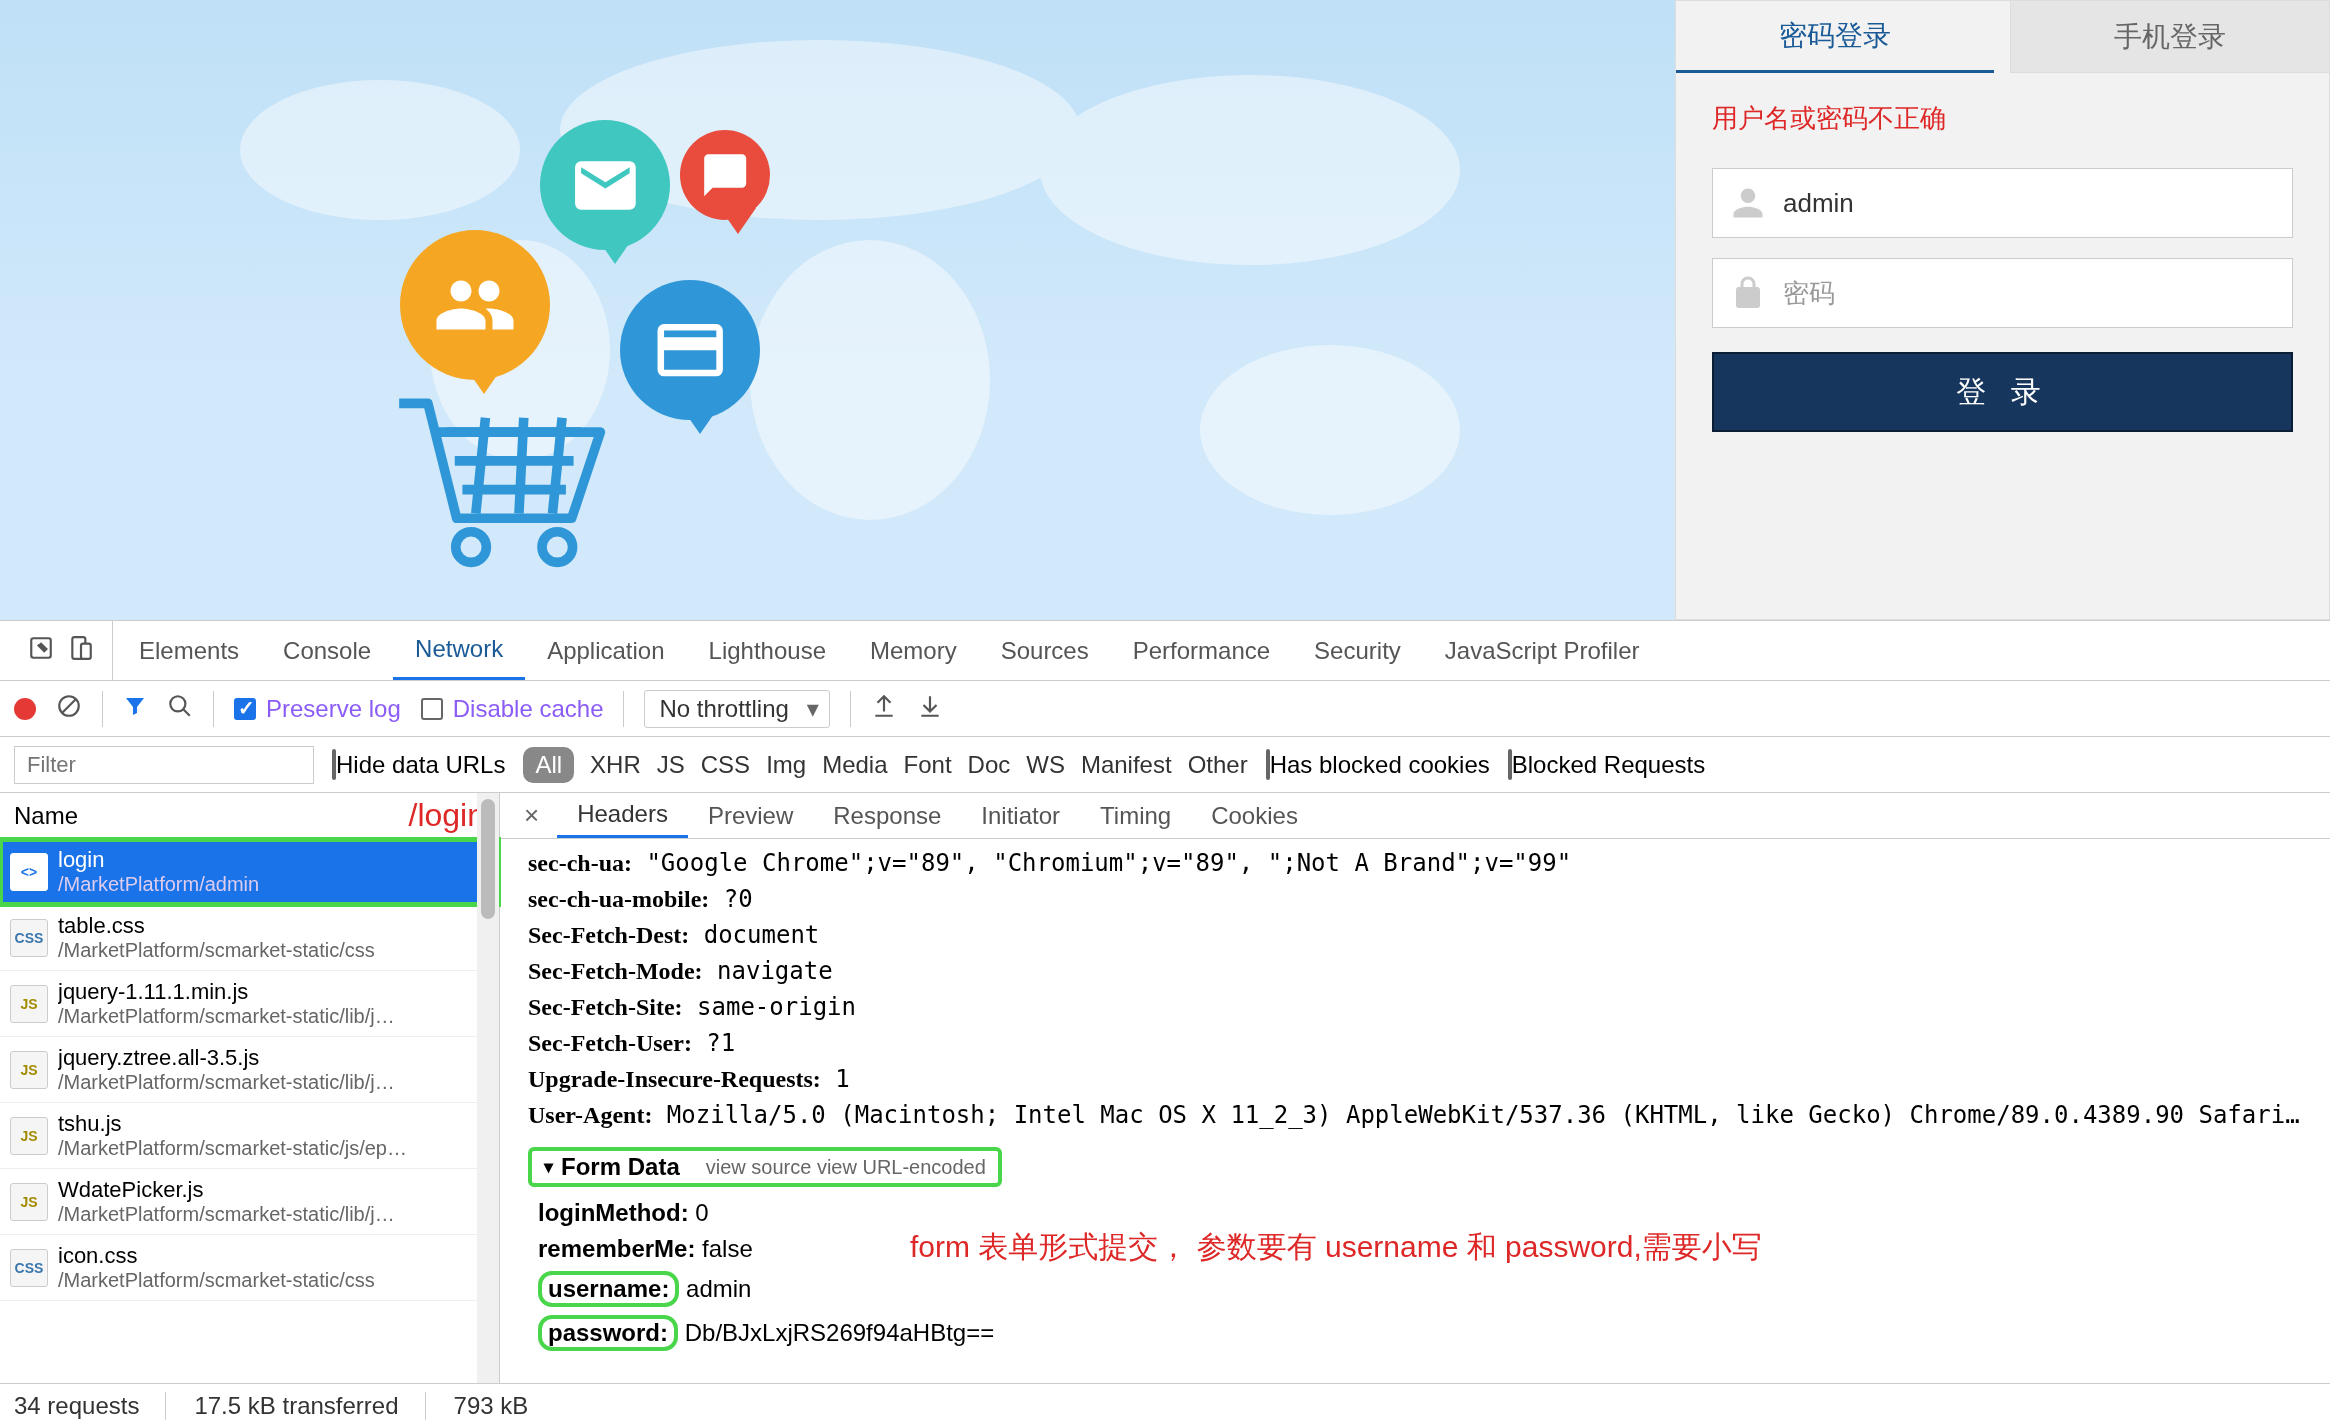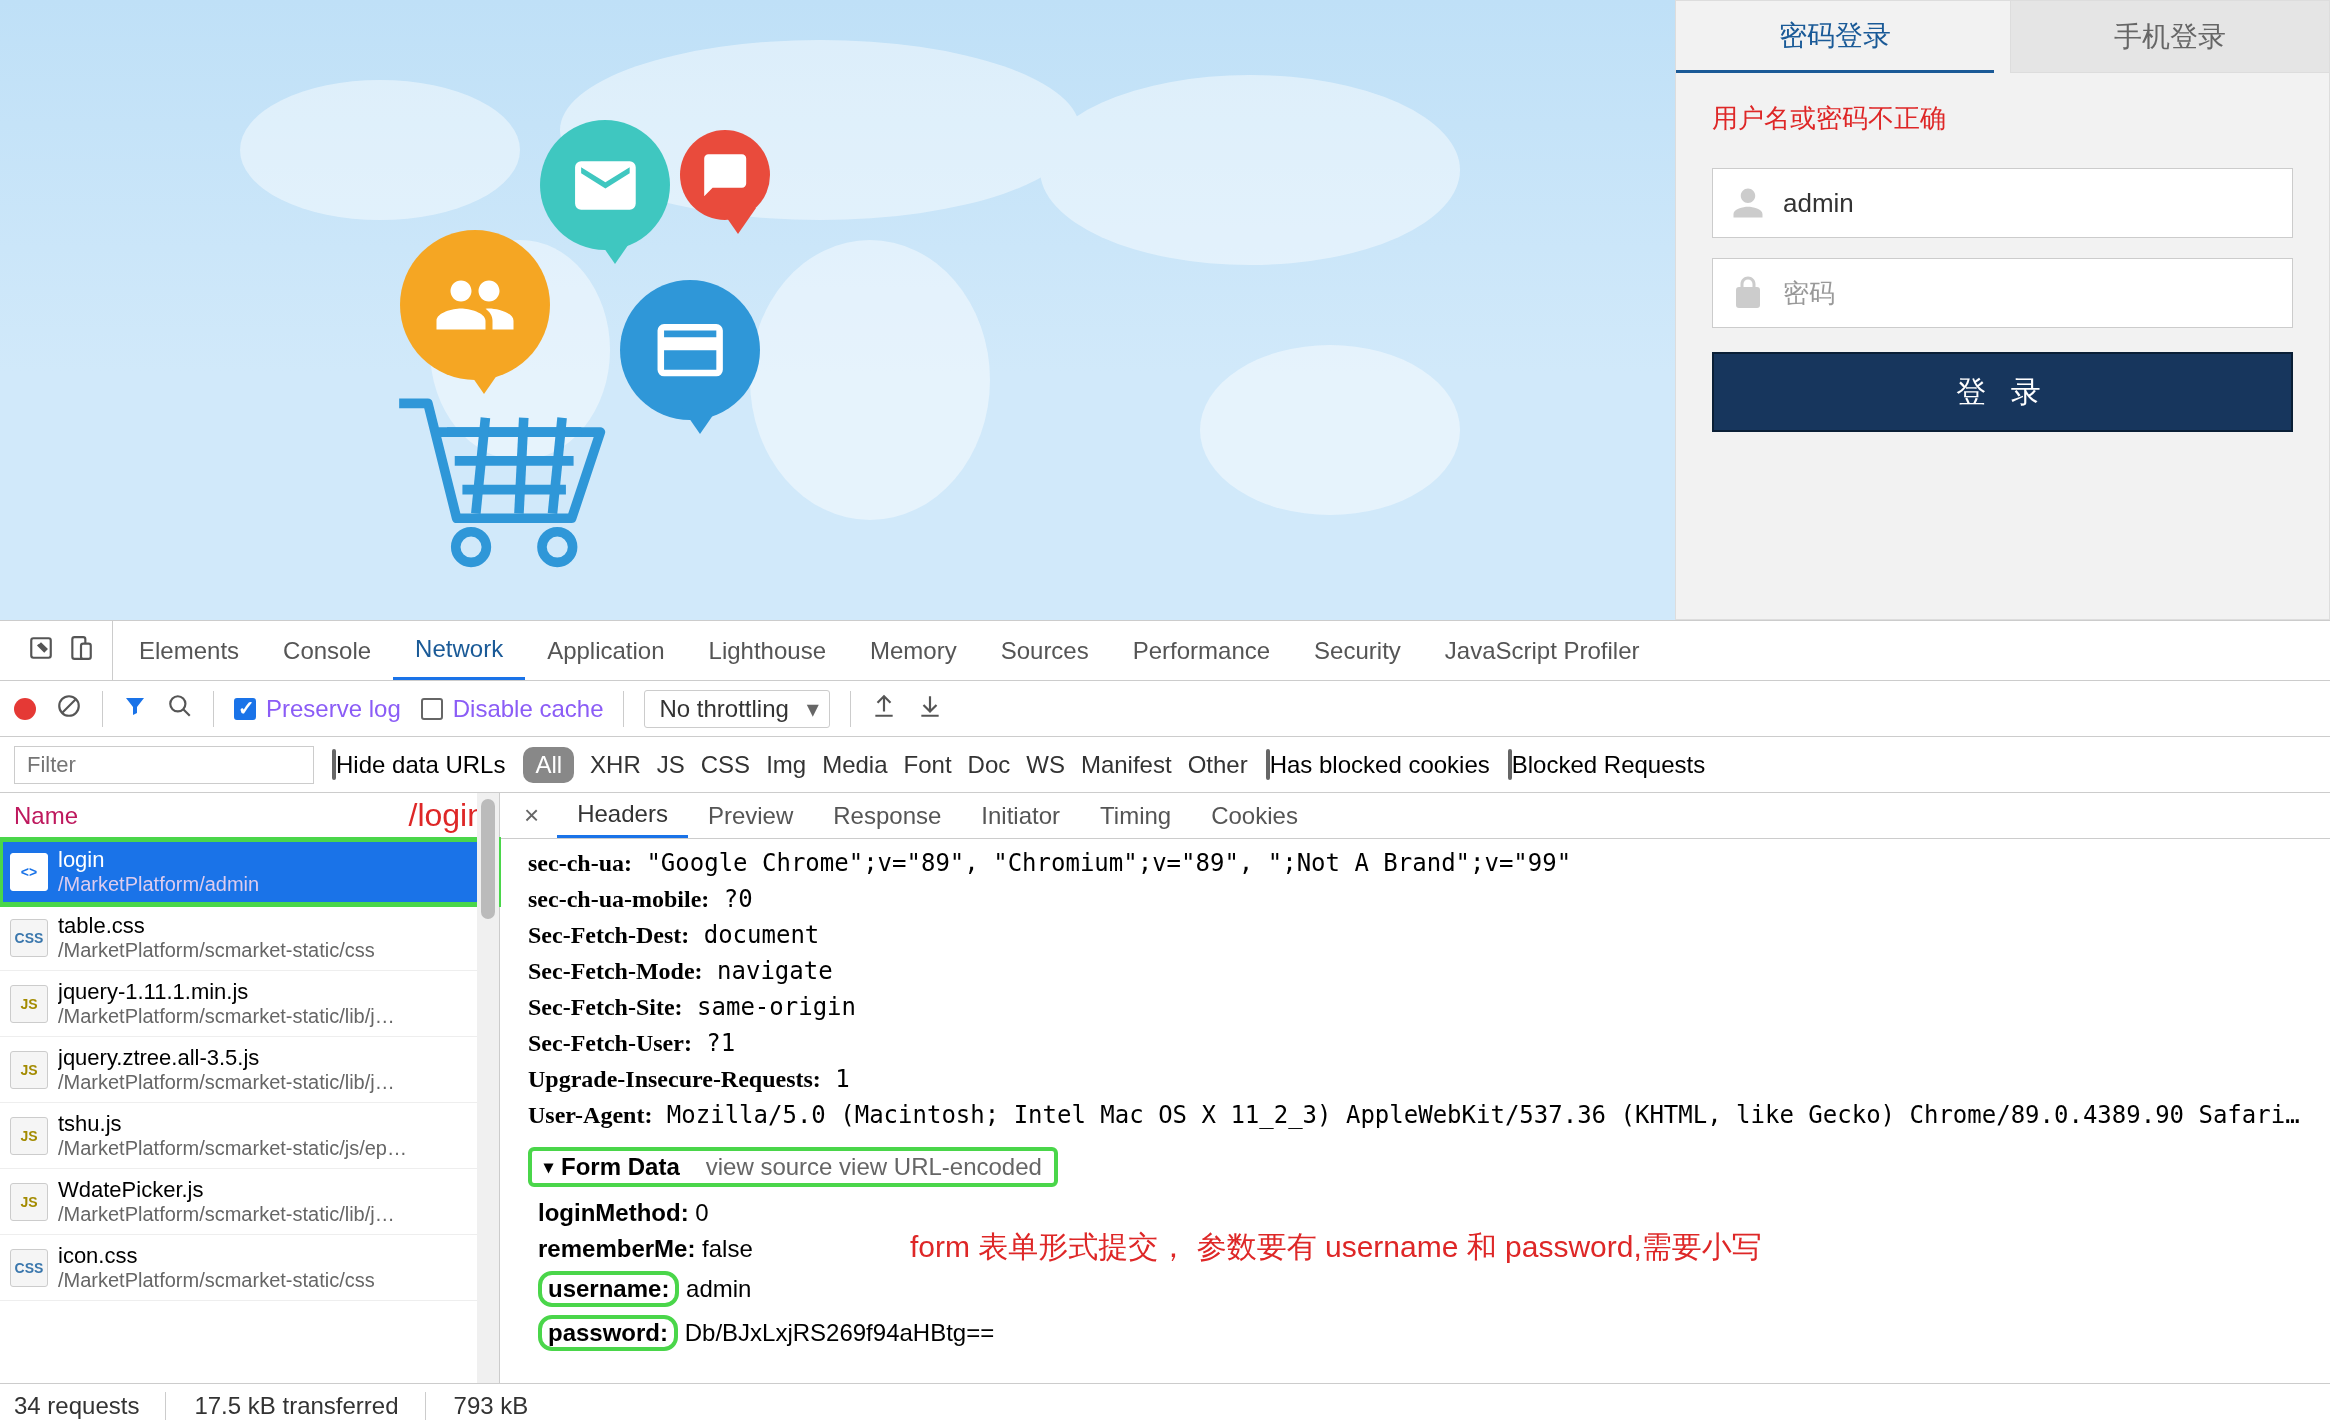--- a/index.html
+++ b/index.html
@@ -59,21 +59,21 @@
 
 .dt-filterbar { height: 56px; display: flex; align-items: center; border-bottom: 1px solid #ccc; padding: 0 14px; gap: 18px; }
 .filter-input { width: 300px; height: 38px; border: 1px solid #ccc; padding: 0 12px; font-size: 22px; color: #999; }
 .pill { padding: 4px 12px; border-radius: 10px; }
 .pill.all { background: #888; color: #fff; }
 .ftype { color: #333; }
 
 .dt-body { flex: 1; display: flex; overflow: hidden; border-bottom: 1px solid #ccc; }
 .req-list { width: 500px; border-right: 1px solid #ccc; display: flex; flex-direction: column; position: relative; }
 .req-header { height: 46px; border-bottom: 1px solid #ccc; display: flex; align-items: center; padding: 0 14px; justify-content: space-between; }
-.req-header .name-col { color: #be185d; }
+.req-header .name-col { color: #000000; }
 .req-header .anno { color: #de2727; font-size: 32px; }
 .req-row { display: flex; align-items: center; padding: 8px 10px; gap: 10px; border-bottom: 1px solid #eee; cursor: pointer; }
 .req-row.selected { background: #1a73e8; color: #fff; }
 .req-row .ricon { width: 38px; height: 38px; border: 1px solid #ccc; background: #f5f5f5; display: flex; align-items: center; justify-content: center; font-size: 14px; border-radius: 3px; }
 .req-row.selected .ricon { border-color: #fff; background: #fff; color: #1a73e8; }
 .req-row .rtext { display: flex; flex-direction: column; font-size: 22px; overflow: hidden; }
 .req-row .rname { white-space: nowrap; overflow: hidden; text-overflow: ellipsis; }
 .req-row .rpath { white-space: nowrap; overflow: hidden; text-overflow: ellipsis; color: #666; font-size: 20px; }
 .req-row.selected .rpath { color: #dce; }
 .req-row.selected.highlighted { outline: 5px solid #4ad64a; outline-offset: -3px; }
@@ -82,21 +82,21 @@
 .detail-tabs { height: 46px; display: flex; align-items: center; border-bottom: 1px solid #ccc; gap: 8px; padding: 0 14px; }
 .detail-tabs .closex { font-size: 26px; color: #666; cursor: pointer; padding: 0 10px; }
 .dtab { padding: 0 20px; color: #555; height: 100%; display: flex; align-items: center; cursor: pointer; }
 .dtab.active { color: #333; border-bottom: 3px solid #1a73e8; }
 
 .detail-content { flex: 1; overflow: auto; padding: 6px 28px 20px; font-size: 24px; position: relative; }
 .hdr-line { padding: 4px 0; font-family: ui-monospace, Menlo, Consolas, monospace; white-space: nowrap; overflow: hidden; text-overflow: ellipsis; }
 .hdr-line b { font-weight: 700; font-family: Liberation Serif, serif; }
 .section-head { margin: 14px 0 8px; font-weight: 700; display: inline-flex; align-items: center; gap: 8px; border: 4px solid #4ad64a; border-radius: 6px; padding: 2px 12px; }
 .section-head::before { content: "▾"; font-size: 18px; }
-.section-head .srclinks { font-weight: 400; font-size: 24px; color: #666; margin-left: 18px; }
+.section-head .srclinks { font-weight: 400; font-size: 20px; color: #666; margin-left: 18px; }
 .overlay-red { position: absolute; color: #de2727; font-size: 30px; top: 388px; left: 410px; font-family: -apple-system, sans-serif; }
 .form-row { padding: 4px 0 4px 10px; }
 .form-row b { font-weight: 700; }
 .field-hl { border: 4px solid #4ad64a; border-radius: 14px; padding: 0 6px; display: inline-block; }
 
 .dt-status { height: 44px; display: flex; align-items: center; padding: 0 14px; gap: 28px; color: #333; }
 .dt-status span { border-right: 1px solid #ccc; padding-right: 26px; }
 
 .scrolltrack { position: absolute; right: 0; top: 0; bottom: 0; width: 22px; background: #f0f0f0; }
 .scrollthumb { position: absolute; width: 14px; left: 4px; top: 6px; height: 120px; background: #bbb; border-radius: 7px; }

